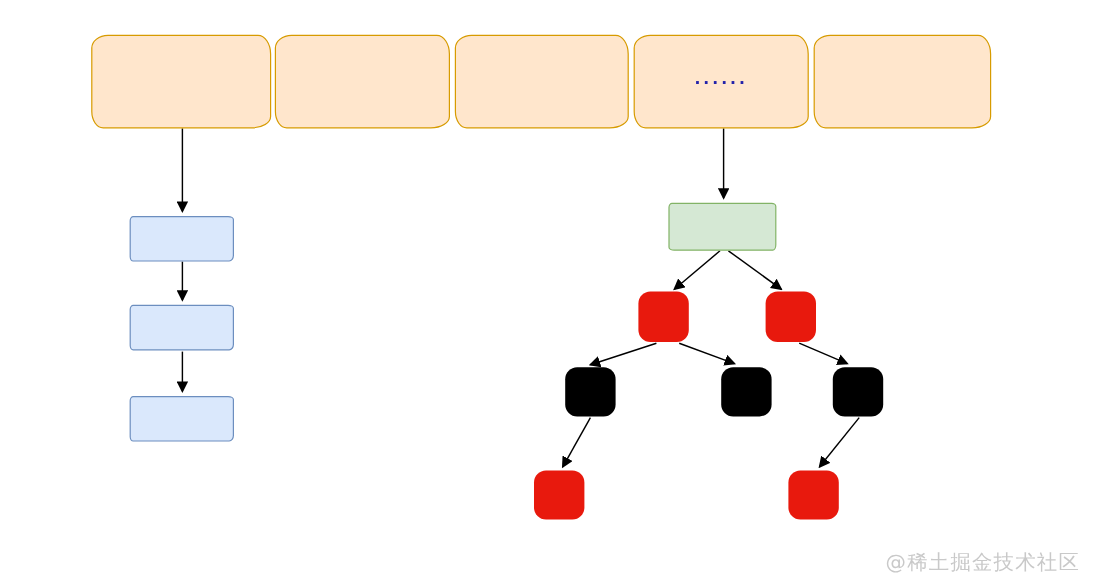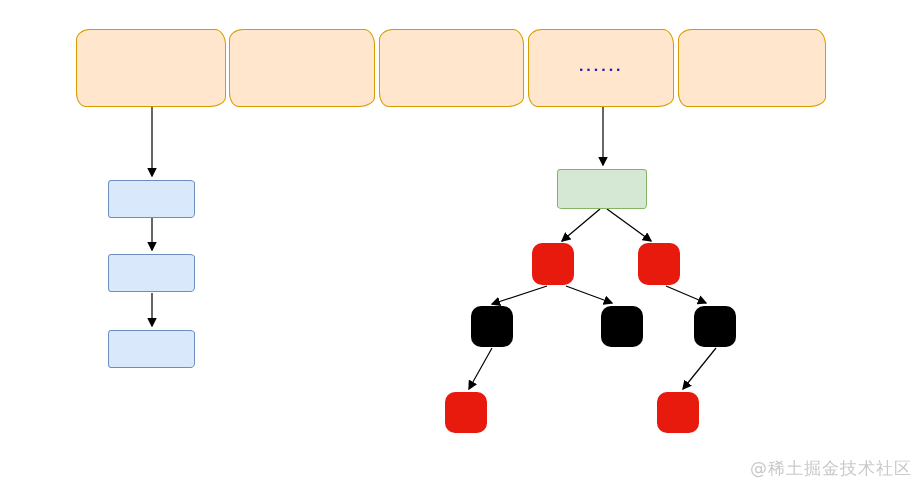--- a/index.html
+++ b/index.html
@@ -84,21 +84,21 @@
   .n-red1  { left: 532px; top: 243px; }
   .n-red2  { left: 638px; top: 243px; }
   .n-blk1  { left: 471px; top: 306px; height: 41px; }
   .n-blk2  { left: 601px; top: 306px; height: 41px; }
   .n-blk3  { left: 694px; top: 306px; height: 41px; }
   .n-red3  { left: 445px; top: 392px; height: 41px; }
   .n-red4  { left: 657px; top: 392px; height: 41px; }
 
   .watermark {
     position: absolute;
-    right: 8px;
+    right: 20px;
     bottom: 6px;
     color: #c9c9c9;
     font-size: 17px;
     letter-spacing: 1px;
     z-index: 3;
     user-select: none;
   }
 </style>
 </head>
 <body>

